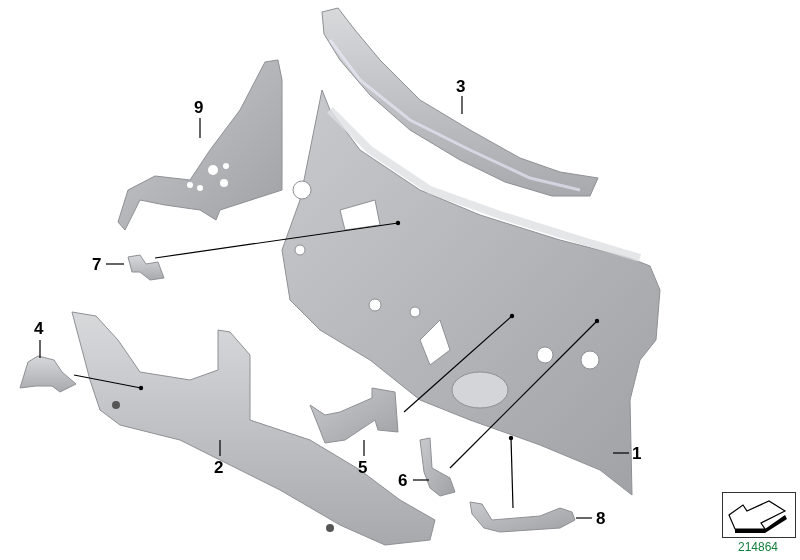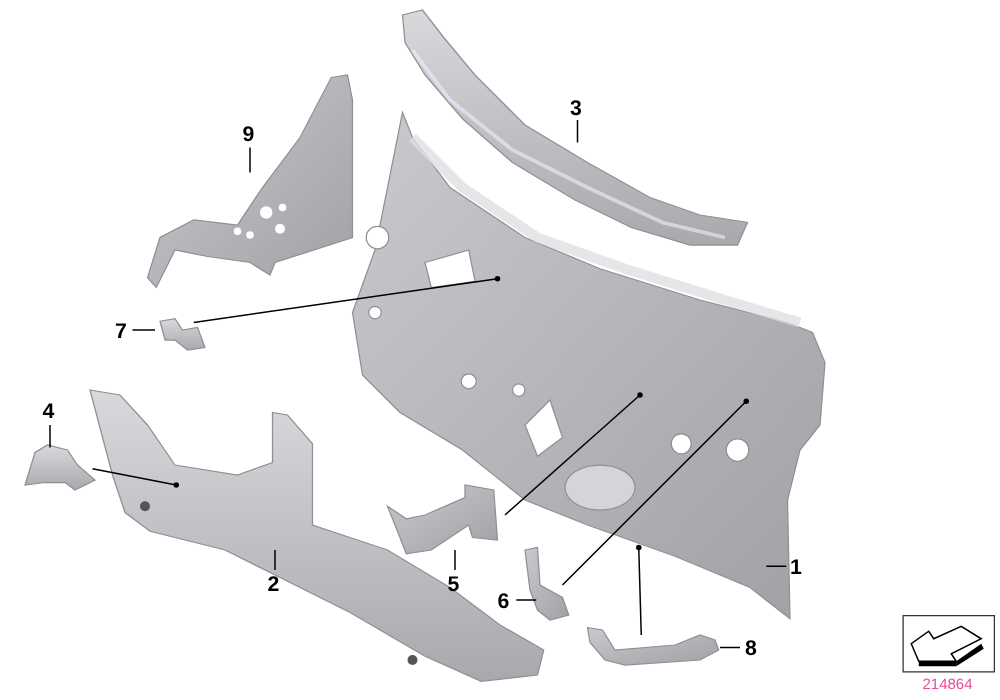--- a/index.html
+++ b/index.html
@@ -4,21 +4,21 @@
 <style>
   html, body { margin:0; padding:0; background:#ffffff; }
   body { width:800px; height:560px; position:relative; overflow:hidden;
          font-family:"Liberation Sans", sans-serif; }
   #diagram { position:absolute; left:0; top:0; width:800px; height:560px; }
   .callout { position:absolute; font-family:"Liberation Sans", sans-serif;
              font-weight:bold; font-size:17px; color:#000; line-height:1; }
   #ref-box { position:absolute; left:722px; top:492px; width:72px; height:44px;
              border:1px solid #333; background:#fff; }
   #ref-number { position:absolute; left:718px; top:540px; width:80px; text-align:center;
-                font-size:12px; color:#ec4899; font-family:"Liberation Sans", sans-serif; }
+                font-size:12px; color:#15803d; font-family:"Liberation Sans", sans-serif; }
 </style>
 </head>
 <body>
 
 <svg id="diagram" viewBox="0 0 800 560" xmlns="http://www.w3.org/2000/svg">
   <defs>
     <linearGradient id="g1" x1="0" y1="0" x2="1" y2="1">
       <stop offset="0" stop-color="#c9cacd"></stop>
       <stop offset="1" stop-color="#9fa1a5"></stop>
     </linearGradient>

